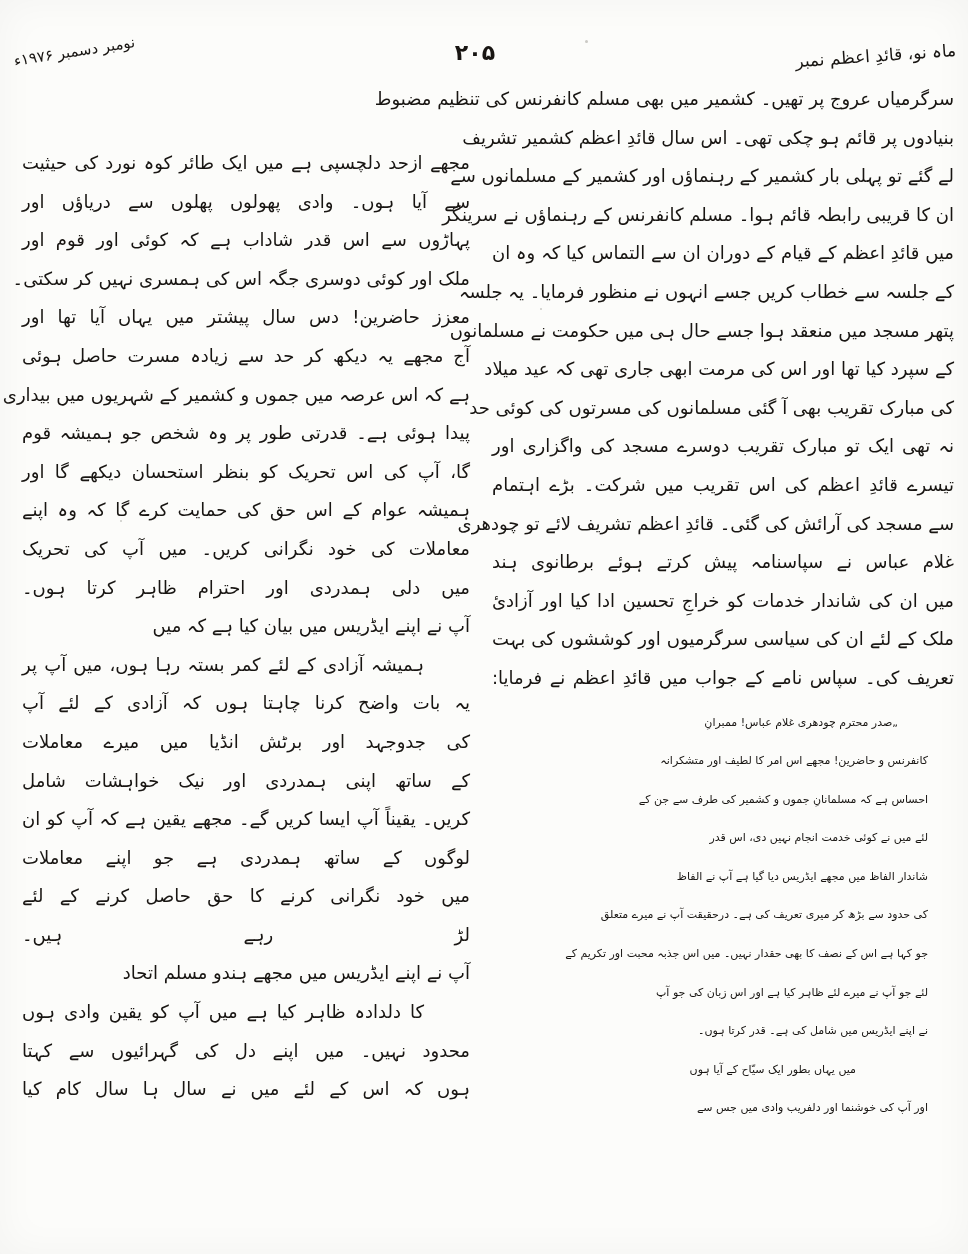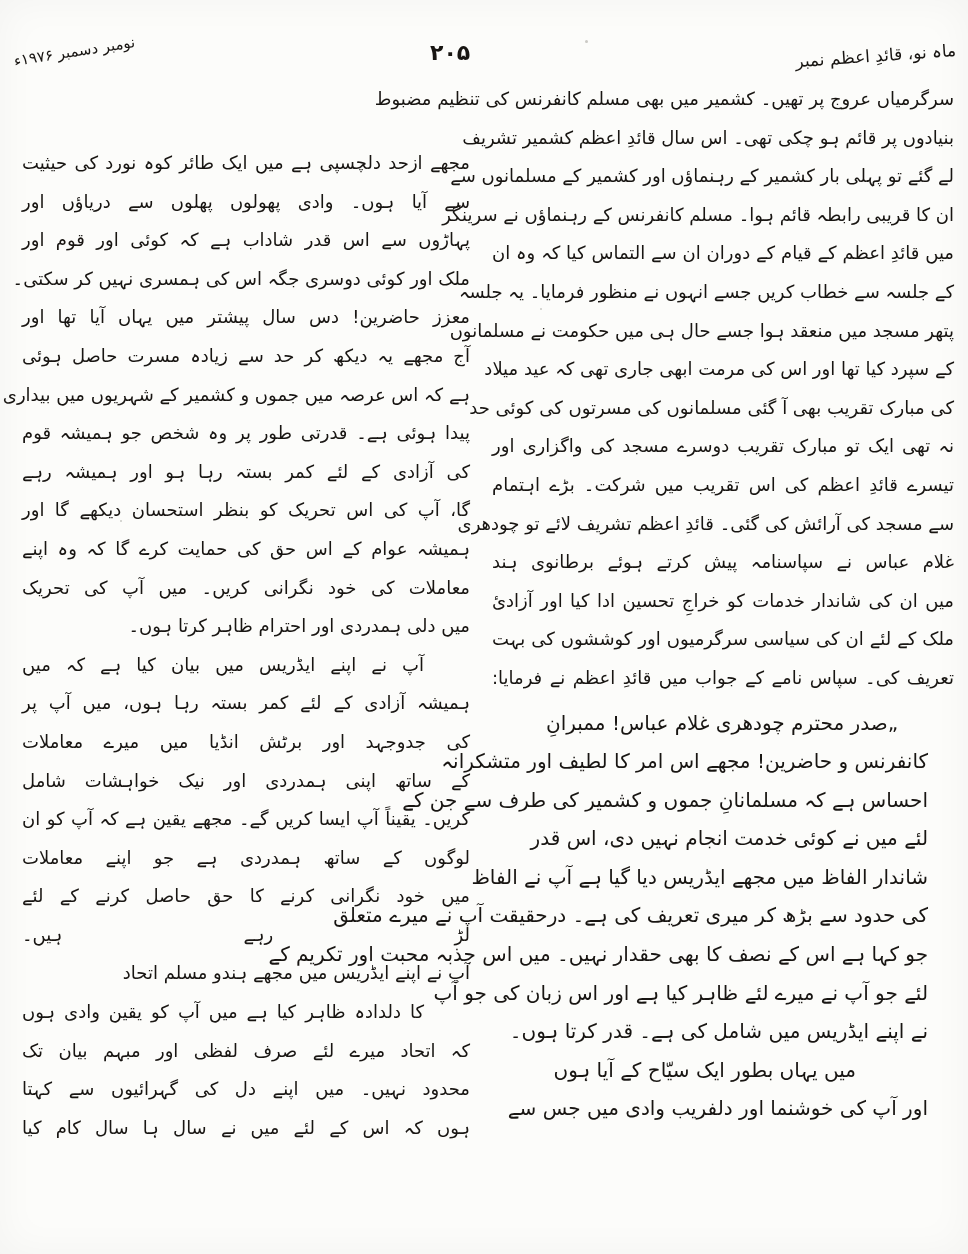--- a/index.html
+++ b/index.html
@@ -24,21 +24,21 @@
     font-size:15px;
     direction:rtl;
     transform:rotate(-9deg);
     transform-origin:left center;
     white-space:nowrap;
   }
   .page-number{
     position:absolute;
     left:430px; top:40px;
     width:90px;
-    text-align:left;
+    text-align:center;
     font-size:22px;
     font-weight:bold;
     letter-spacing:1px;
   }
   .header-right{
     position:absolute;
     right:12px; top:40px;
     font-size:17px;
     direction:rtl;
     transform:rotate(-4deg);
@@ -61,21 +61,21 @@
     text-align-last:justify;
     overflow:visible;
   }
   
   .quote-lines{
     margin-top:6px;
     margin-right:26px;
     width:404px;
   }
   .quote-lines .line{
-    font-size:20px;
+    font-size:11px;
     height:38.6px;
     line-height:38.6px;
     text-align:right;
     text-align-last:right;
   }
   .quote-lines .line:nth-child(1){ padding-right:30px; }
   .quote-lines .line:nth-child(10){ padding-right:72px; }
   
   .col-left .line:nth-child(13){ text-align-last:right; }
   .col-left .line:nth-child(14){ padding-right:46px; }
@@ -135,36 +135,35 @@
   <div class="col col-left" dir="rtl">
     <div class="main-lines">
         <div class="line">مجھے ازحد دلچسپی ہے میں ایک طائر کوہ نورد کی حیثیت</div>
         <div class="line">سے آیا ہوں۔ وادی پھولوں پھلوں سے دریاؤں اور</div>
         <div class="line">پہاڑوں سے اس قدر شاداب ہے کہ کوئی اور قوم اور</div>
         <div class="line">ملک اور کوئی دوسری جگہ اس کی ہمسری نہیں کر سکتی۔</div>
         <div class="line">معزز حاضرین! دس سال پیشتر میں یہاں آیا تھا اور</div>
         <div class="line">آج مجھے یہ دیکھ کر حد سے زیادہ مسرت حاصل ہوئی</div>
         <div class="line">ہے کہ اس عرصہ میں جموں و کشمیر کے شہریوں میں بیداری</div>
         <div class="line">پیدا ہوئی ہے۔ قدرتی طور پر وہ شخص جو ہمیشہ قوم</div>
-        <div class="line">کی آزادی کے لئے کمر بستہ رہا ہو اور ہمیشہ رہے</div>
         <div class="line">گا، آپ کی اس تحریک کو بنظر استحسان دیکھے گا اور</div>
         <div class="line">ہمیشہ عوام کے اس حق کی حمایت کرے گا کہ وہ اپنے</div>
         <div class="line">معاملات کی خود نگرانی کریں۔ میں آپ کی تحریک</div>
         <div class="line">میں دلی ہمدردی اور احترام ظاہر کرتا ہوں۔</div>
         <div class="line">آپ نے اپنے ایڈریس میں بیان کیا ہے کہ میں</div>
         <div class="line">ہمیشہ آزادی کے لئے کمر بستہ رہا ہوں، میں آپ پر</div>
+        <div class="line">یہ بات واضح کرنا چاہتا ہوں کہ آزادی کے لئے آپ</div>
         <div class="line">کی جدوجہد اور برٹش انڈیا میں میرے معاملات</div>
         <div class="line">کے ساتھ اپنی ہمدردی اور نیک خواہشات شامل</div>
         <div class="line">کریں۔ یقیناً آپ ایسا کریں گے۔ مجھے یقین ہے کہ آپ کو ان</div>
         <div class="line">لوگوں کے ساتھ ہمدردی ہے جو اپنے معاملات</div>
         <div class="line">میں خود نگرانی کرنے کا حق حاصل کرنے کے لئے</div>
         <div class="line">لڑ رہے ہیں۔</div>
         <div class="line">آپ نے اپنے ایڈریس میں مجھے ہندو مسلم اتحاد</div>
         <div class="line">کا دلدادہ ظاہر کیا ہے میں آپ کو یقین وادی ہوں</div>
-        <div class="line">کہ اتحاد میرے لئے صرف لفظی اور مبہم بیان تک</div>
         <div class="line">محدود نہیں۔ میں اپنے دل کی گہرائیوں سے کہتا</div>
         <div class="line">ہوں کہ اس کے لئے میں نے سال ہا سال کام کیا</div>
       </div>
   </div>
 
   <span class="speck s1"></span>
   <span class="speck s2"></span>
   <span class="speck s3"></span>
 </div>
 

